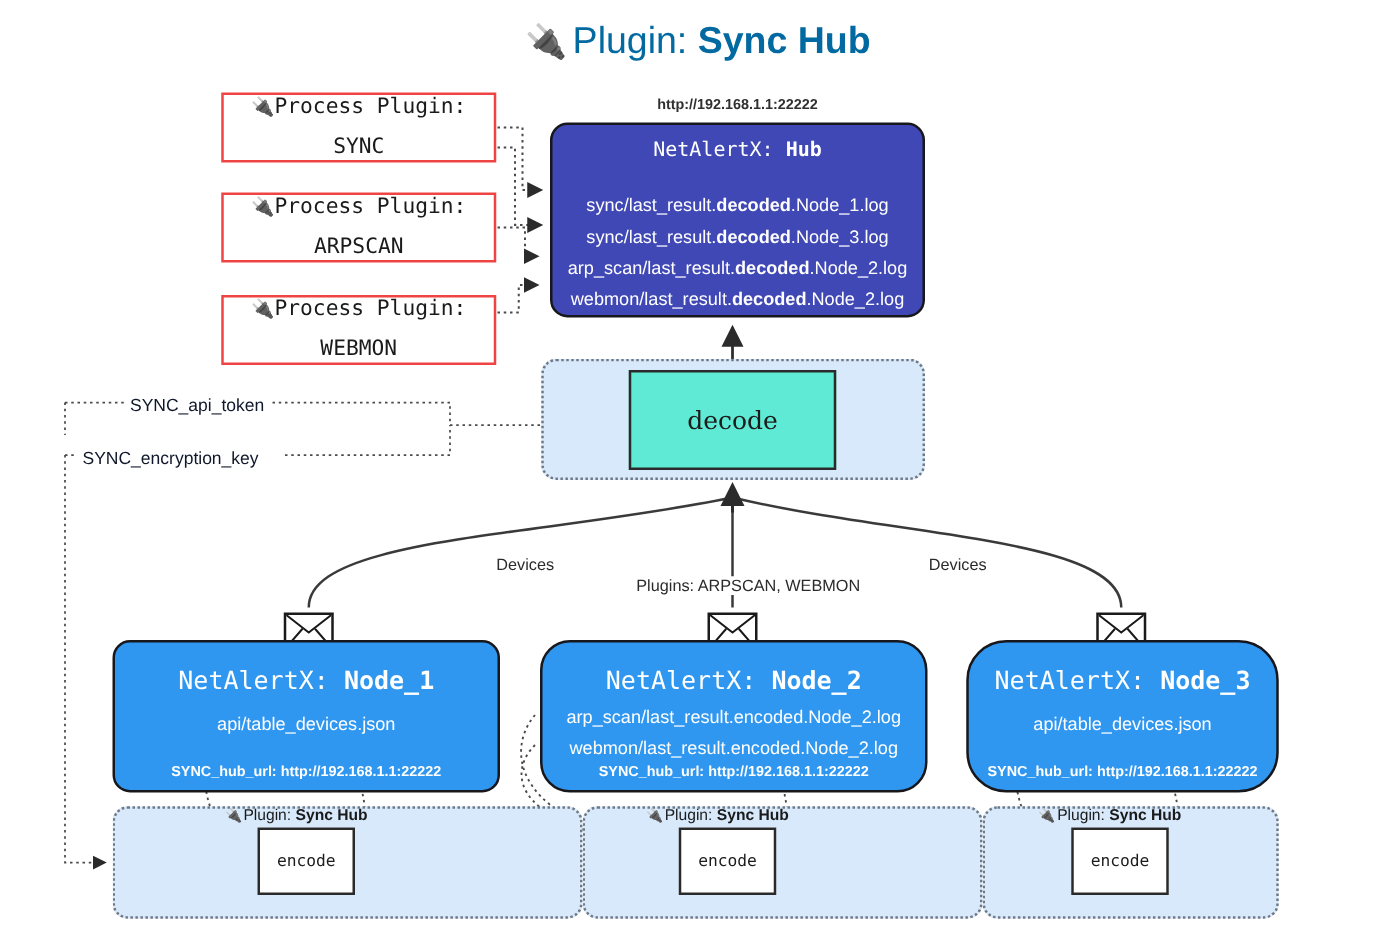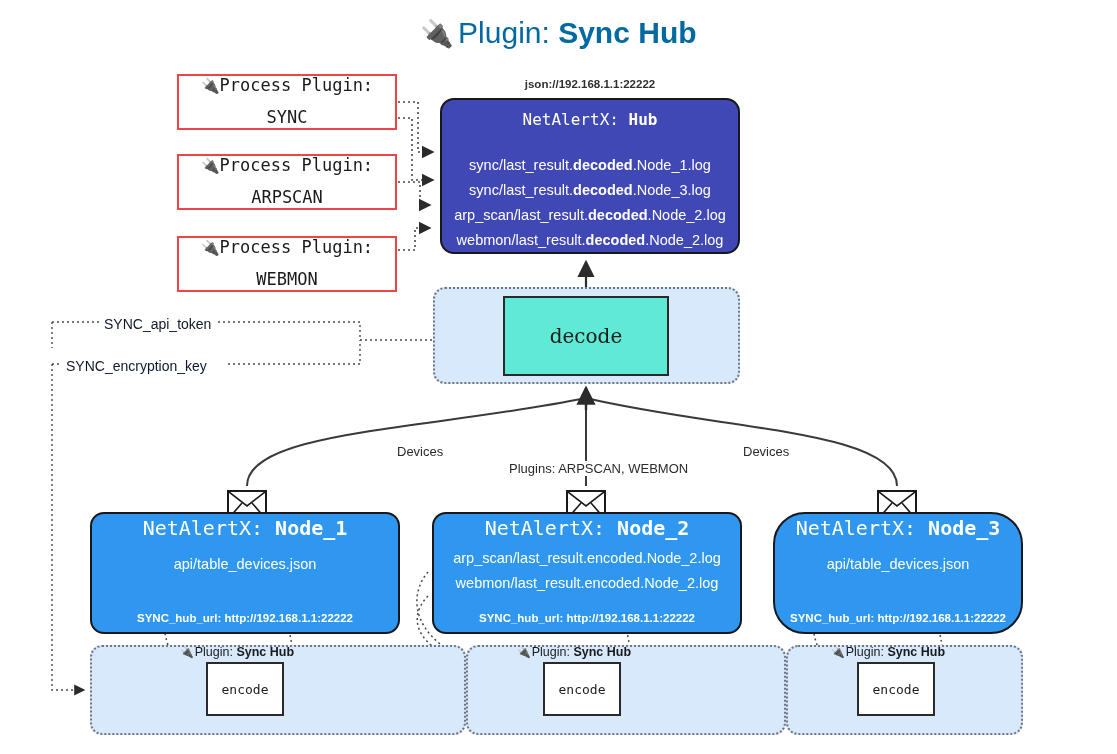--- a/index.html
+++ b/index.html
@@ -145,21 +145,21 @@
     border: 2px solid #17171c;
     border-radius: 14px;
     color: #ffffff;
     display: flex;
     flex-direction: column;
     align-items: center;
   }
   .node-card .nc-title {
     font-family: "DejaVu Sans Mono", "Liberation Mono", monospace;
     font-size: 20px;
-    margin-top: 2px;
+    margin-top: 18px;
     white-space: nowrap;
   }
   .node-card .nc-title b { font-weight: bold; }
   .node-card .nc-lines {
     margin-top: 12px;
     text-align: center;
   }
   .node-card .nc-line {
     font-size: 14.5px;
     line-height: 1.75;
@@ -169,21 +169,21 @@
     position: absolute;
     bottom: 8px;
     left: 0;
     width: 100%;
     text-align: center;
     font-size: 11.5px;
     font-weight: bold;
     white-space: nowrap;
   }
   #node1 { left: 90px;  top: 512px; width: 310px; height: 122px; }
-  #node2 { left: 432px; top: 512px; width: 310px; height: 122px; }
+  #node2 { left: 432px; top: 512px; width: 310px; height: 122px; border-radius: 24px; }
   #node3 { left: 773px; top: 512px; width: 250px; height: 122px; border-radius: 32px; }
 
   
   .envelope {
     width: 40px;
     height: 30px;
     background: #ffffff;
     border: 2px solid #1a1a1a;
     box-sizing: border-box;
   }
@@ -306,21 +306,21 @@
   <div class="node proc-box" id="proc-arpscan" style="left:177px; top:154px;">
     <div class="l1"><span class="plug-ico">🔌</span><span>Process Plugin:</span></div>
     <div class="l2">ARPSCAN</div>
   </div>
 
   <div class="node proc-box" id="proc-webmon" style="left:177px; top:236px;">
     <div class="l1"><span class="plug-ico">🔌</span><span>Process Plugin:</span></div>
     <div class="l2">WEBMON</div>
   </div>
 
-  <div class="node" id="hub-url">json://192.168.1.1:22222</div>
+  <div class="node" id="hub-url">http://192.168.1.1:22222</div>
 
   <div class="node" id="hub">
     <div class="hub-title">
       <span>NetAlertX:</span>
       <b>Hub</b>
     </div>
     <div class="logline"><span>sync/last_result.</span><b>decoded</b><span>.Node_1.log</span></div>
     <div class="logline"><span>sync/last_result.</span><b>decoded</b><span>.Node_3.log</span></div>
     <div class="logline"><span>arp_scan/last_result.</span><b>decoded</b><span>.Node_2.log</span></div>
     <div class="logline"><span>webmon/last_result.</span><b>decoded</b><span>.Node_2.log</span></div>

